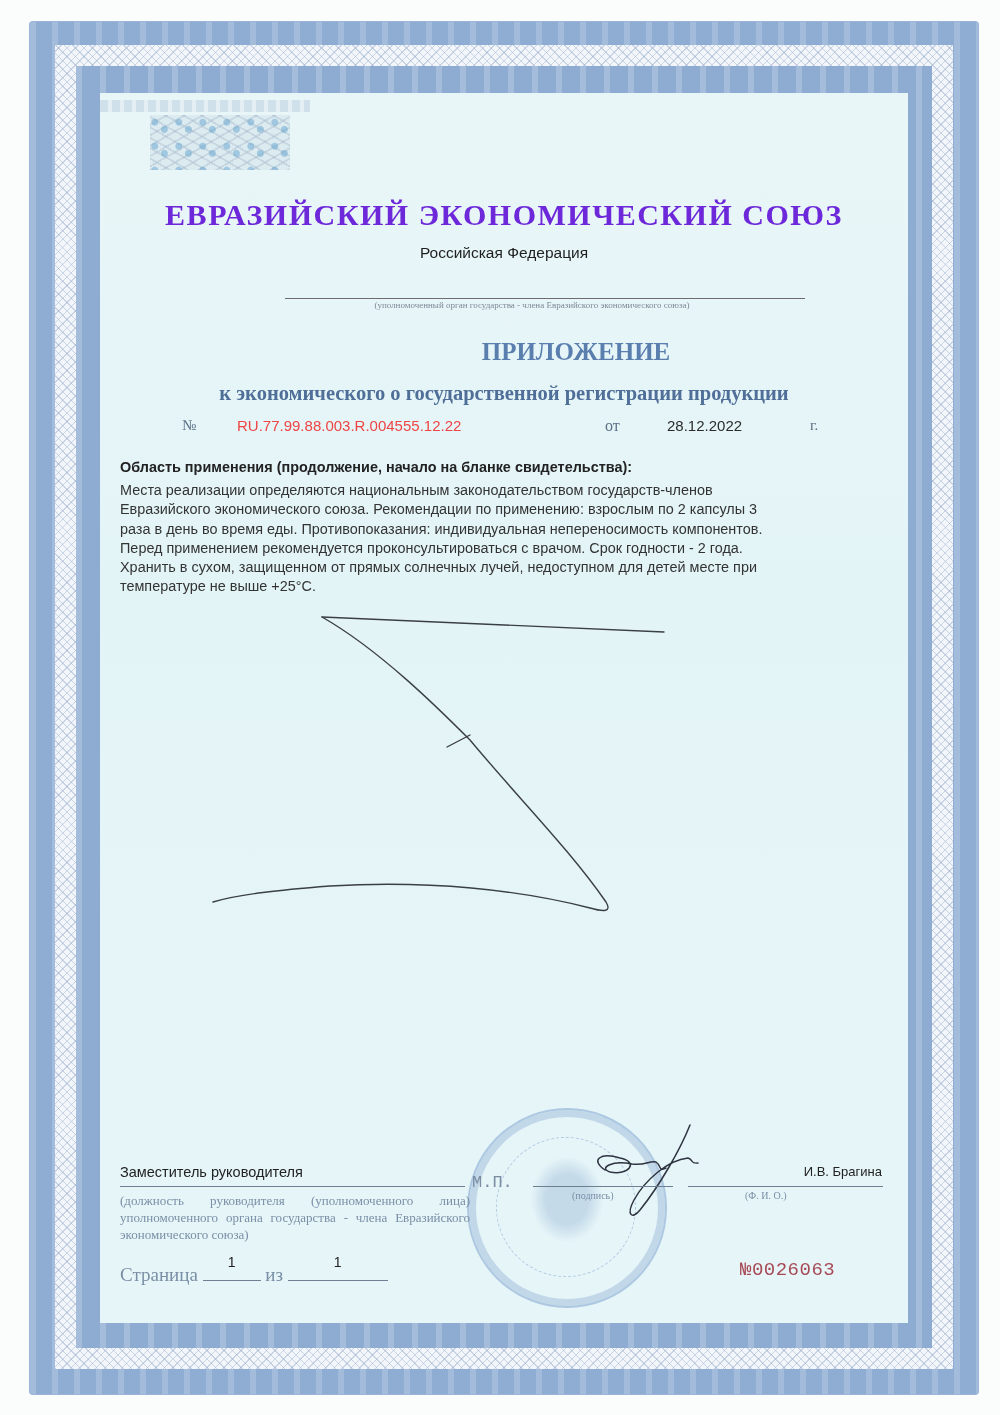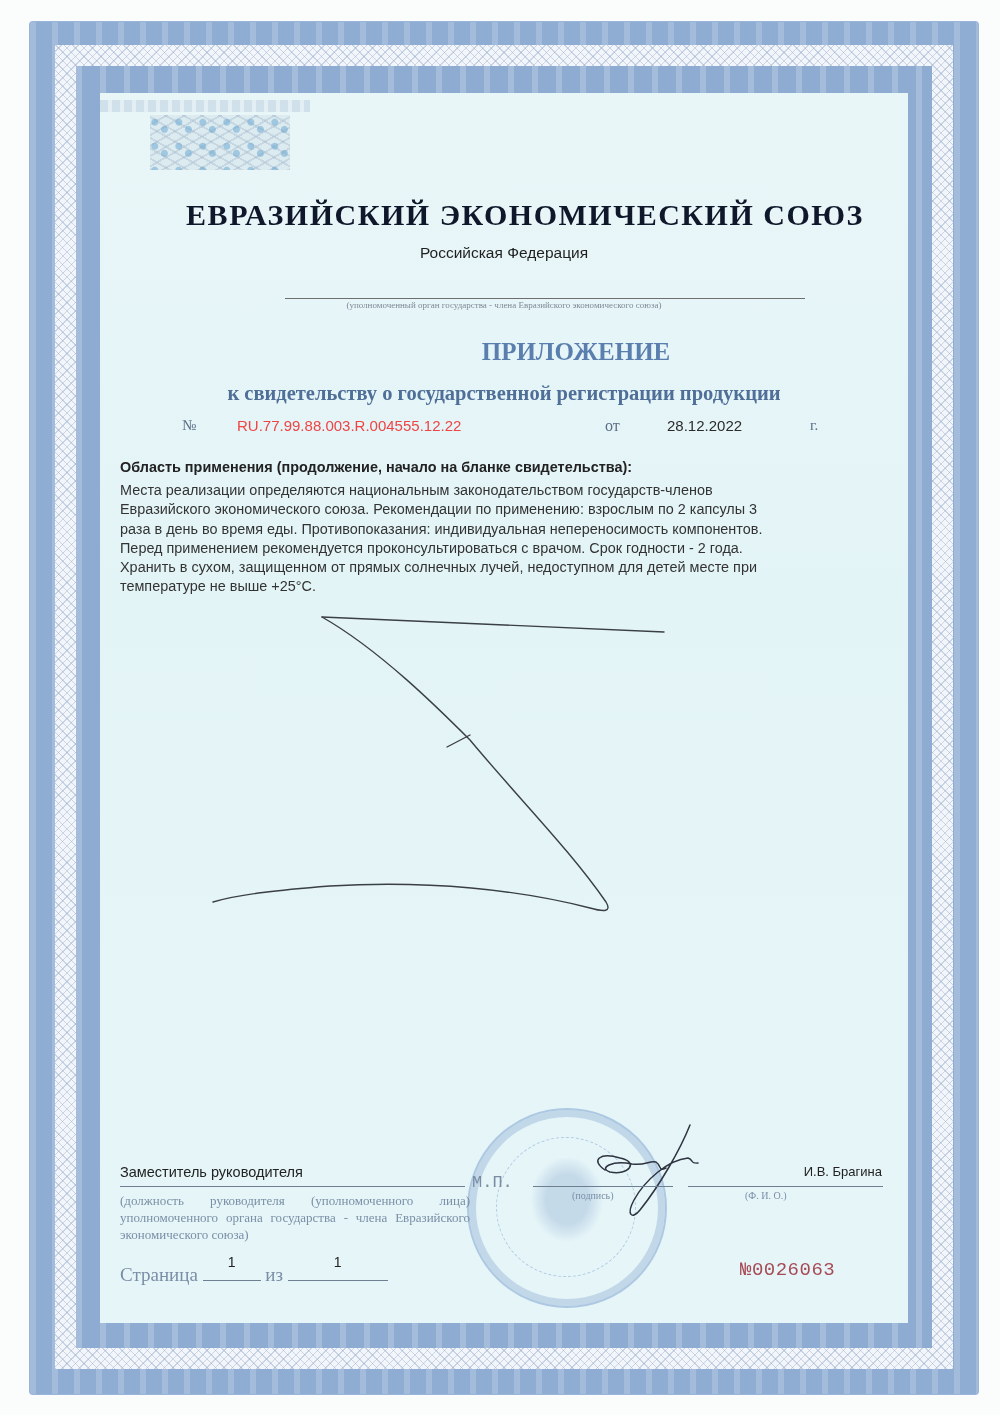--- a/index.html
+++ b/index.html
@@ -47,32 +47,32 @@
     }
     .holo-strip {
       position: absolute; left: 100px; top: 100px; width: 210px; height: 12px;
       background: repeating-linear-gradient(90deg, #c9dbe8 0 8px, #e2edf3 8px 12px);
       opacity: 0.8;
     }
     
     .h-union {
       position: absolute; left: 100px; top: 198px; width: 808px; text-align: center;
       font-family: "Liberation Serif", serif; font-weight: bold;
-      font-size: 30px; letter-spacing: 1.5px; color: #0f172a; margin-left: 21px;
+      font-size: 30px; letter-spacing: 1.5px; color: #6d28d9;
     }
     .h-agency {
       position: absolute; left: 100px; top: 244px; width: 808px; text-align: center;
       font-size: 15.5px; line-height: 18px; color: #1f1f1f;
     }
     .h-rule {
       position: absolute; left: 285px; top: 298px; width: 520px; height: 1px; background: #6e6e6e;
     }
     .h-caption {
       position: absolute; left: 100px; top: 300px; width: 808px; text-align: center;
-      font-family: "Liberation Serif", serif; font-size: 9px; color: #7d8a96;
+      font-family: "Liberation Serif", serif; font-size: 9px; color: #7d8a96; padding-left: 28px;
     }
     .h-annex {
       position: absolute; left: 100px; top: 338px; width: 952px; text-align: center;
       font-family: "Liberation Serif", serif; font-weight: bold; font-size: 25px; color: #5a7fae;
     }
     .h-annex-sub {
       position: absolute; left: 100px; top: 382px; width: 808px; text-align: center;
       font-family: "Liberation Serif", serif; font-weight: bold; font-size: 20.5px; color: #4f6f98;
     }
     .reg-line { position: absolute; top: 417px; font-size: 15px; }
@@ -160,21 +160,21 @@
 <div class="hologram"></div>
 
 <div class="h-union">ЕВРАЗИЙСКИЙ ЭКОНОМИЧЕСКИЙ СОЮЗ</div>
 <div class="h-agency">
   <div>Российская Федерация</div>
 </div>
 <div class="h-rule"></div>
 <div class="h-caption">(уполномоченный орган государства - члена Евразийского экономического союза)</div>
 
 <div class="h-annex">ПРИЛОЖЕНИЕ</div>
-<div class="h-annex-sub">к свидетельству о государственной регистрации продукции</div>
+<div class="h-annex-sub">к экономического о государственной регистрации продукции</div>
 
 <div class="reg-line reg-no-sign">№</div>
 <div class="reg-line reg-number">RU.77.99.88.003.R.004555.12.22</div>
 <div class="reg-line reg-from">от</div>
 <div class="reg-line reg-date">28.12.2022</div>
 <div class="reg-line reg-year">г.</div>
 
 <div class="scope-title">Область применения (продолжение, начало на бланке свидетельства):</div>
 <div class="scope-text">
   <div>Места реализации определяются национальным законодательством государств-членов</div>

